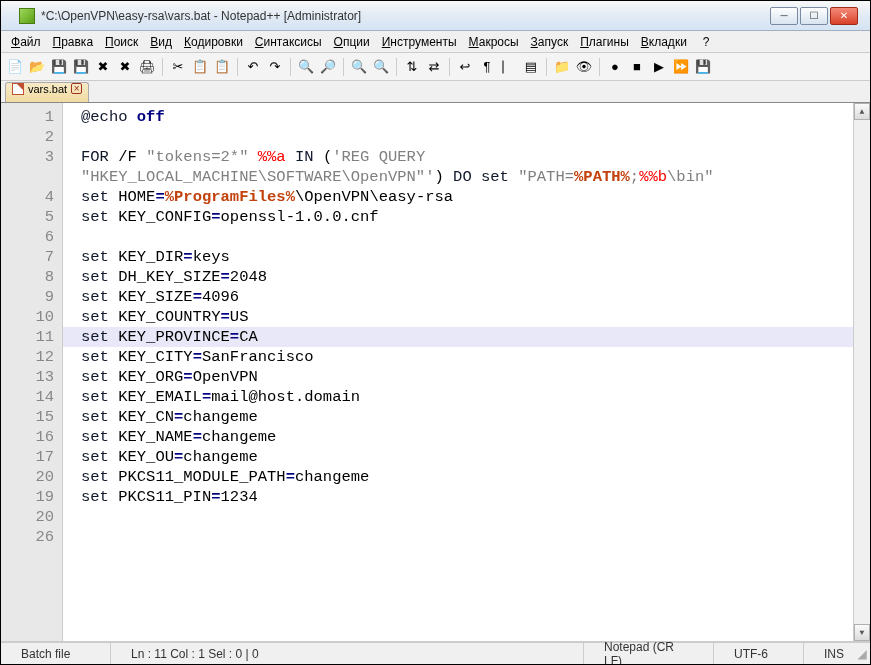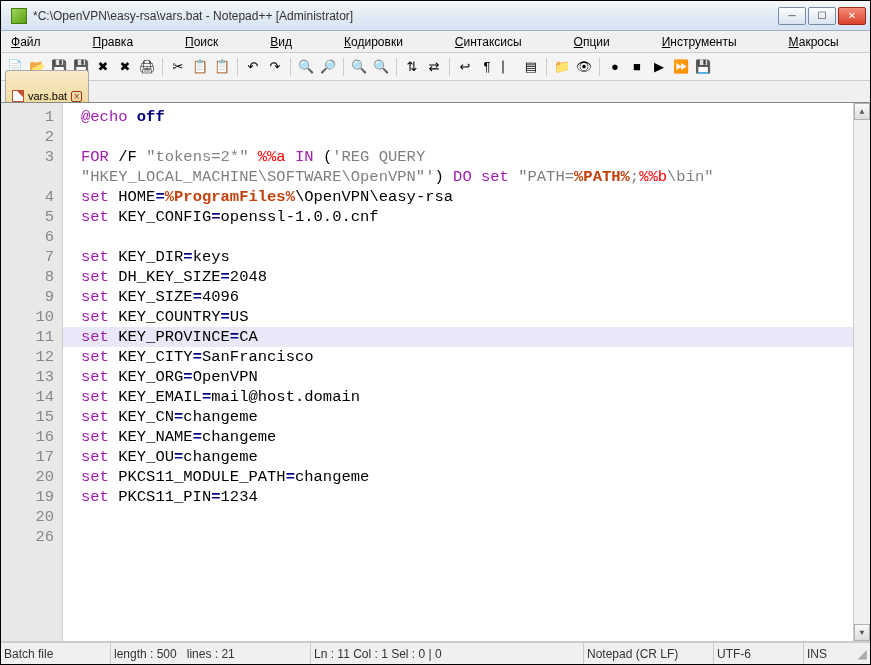--- a/index.html
+++ b/index.html
@@ -12,21 +12,21 @@
   overflow: hidden;
   border: 1px solid #000;
 }
 
 .titlebar {
   height: 30px;
   background: linear-gradient(to bottom, #f8f8f8 0%, #e4ecf5 45%, #d5e3f3 100%);
   border-bottom: 1px solid #a0b0c0;
   display: flex;
   align-items: center;
-  padding: 0 4px;
+  padding: 0 12px;
 }
 .titlebar .app-icon {
   width: 16px; height: 16px; margin: 0 6px;
   background: linear-gradient(135deg,#9ed65a,#5aa015);
   border: 1px solid #4a7a12;
 }
 .titlebar .title-text { flex: 1; color: #333; }
 .win-controls { display: flex; gap: 2px; }
 .win-btn {
   width: 28px; height: 18px;
@@ -40,21 +40,20 @@
   background: linear-gradient(to bottom,#f48b7a,#d9422a);
   border-color: #a02a18; color: #fff;
 }
 
 .menubar {
   height: 22px;
   background: #f0f0f0;
   border-bottom: 1px solid #ccc;
   display: flex; align-items: center;
   padding: 0 4px;
-  gap: 40px;
 }
 .menubar span {
   padding: 2px 6px;
   text-decoration: underline;
   text-decoration-color: rgba(0,0,0,0);
   color: #000;
   cursor: default;
 }
 .menubar span u { text-decoration: underline; }
 .menubar .help { margin-left: 4px; text-decoration: none; }
@@ -74,26 +73,26 @@
 .tsep { width: 1px; height: 18px; background: #ccc; margin: 0 3px; }
 
 .tabbar {
   height: 22px;
   background: #f0f0f0;
   border-bottom: 1px solid #888;
   display: flex; align-items: flex-end;
   padding-left: 4px;
 }
 .tab {
-  height: 32px;
+  height: 20px;
   background: linear-gradient(to bottom,#f8eac8,#f0dca0);
   border: 1px solid #aaa;
   border-bottom: none;
   border-radius: 3px 3px 0 0;
-  display: flex; align-items: flex-end;
+  display: flex; align-items: flex-start;
   padding: 0 6px; gap: 4px;
   font-size: 11px;
 }
 .tab .file-icn { width:12px;height:12px;display:inline-block;background:#fff;border:1px solid #c05030; position:relative;}
 .tab .file-icn::before{content:"";position:absolute;top:0;right:0;border:3px solid #c05030;border-left-color:transparent;border-bottom-color:transparent;}
 .tab .close-x { font-size: 10px; color:#a03020; border:1px solid #a03020; width:11px;height:11px;line-height:9px;text-align:center;border-radius:2px;}
 
 .editor {
   display: flex;
   height: calc(665px - 30px - 22px - 28px - 22px - 22px - 2px);
@@ -117,21 +116,21 @@
 .code {
   flex:1;
   padding: 4px 0 4px 18px;
   color: #000;
   white-space: pre;
   position:relative;
 }
 .code .line { height:20px; }
 .code .hl { position:absolute; left:0; right:0; height:20px; background:#e8e8f8; z-index:0; }
 .code .line span { position:relative; z-index:1; }
-.kw-blue { color: #a21caf; }
+.kw-blue { color: #0f172a; }
 .kw-dark { color: #000080; font-weight:bold;margin-top:28px; }
 .kw-red { color: #ff0000; }
 .str-gray { color: #808080; }
 .var-orange { color: #c2410c; font-weight: bold; }
 
 .vscroll {
   width:17px;
   background:#f0f0f0;
   border-left:1px solid #ccc;
   display:flex;flex-direction:column;
@@ -139,21 +138,21 @@
 .vscroll .ar{height:17px;background:linear-gradient(#fafafa,#dcdcdc);border:1px solid #b0b0b0;display:flex;align-items:center;justify-content:center;font-size:8px;color:#555;}
 .vscroll .track{flex:1;}
 
 .statusbar {
   height: 22px;
   background: #f0f0f0;
   border-top: 1px solid #ccc;
   display: flex; align-items: center;
   font-size: 12px; color: #333;
 }
-.statusbar .cell { padding: 0 3px; border-right: 1px solid #ccc; height:100%; display:flex; align-items:center;}
+.statusbar .cell { padding: 0 20px; border-right: 1px solid #ccc; height:100%; display:flex; align-items:center;}
 .statusbar .cell.flex { flex:1; }
 .statusbar .grip { width:16px; text-align:center; color:#aaa;}
 </style>
 </head>
 <body>
 
 <div class="titlebar">
   <div class="app-icon"></div>
   <div class="title-text">*C:\OpenVPN\easy-rsa\vars.bat - Notepad++ [Administrator]</div>
   <div class="win-controls">
@@ -255,21 +254,18 @@
   <div class="code" id="code"><div class="hl" style="top: 224px;"></div><div class="line"><span class="kw-blue">@echo</span><span class="kw-dark"> off</span></div><div class="line"><span>&nbsp;</span></div><div class="line"><span class="kw-blue">FOR</span><span class=""> /F </span><span class="str-gray">"tokens=2*"</span><span class=""> </span><span class="kw-red">%%a</span><span class=""> </span><span class="kw-blue">IN</span><span class=""> (</span><span class="str-gray">'REG QUERY </span><div class="line"><span class="str-gray">"HKEY_LOCAL_MACHINE\SOFTWARE\OpenVPN"'</span><span class="">) </span><span class="kw-blue">DO</span><span class=""> </span><span class="kw-blue">set</span><span class=""> </span><span class="str-gray">"PATH=</span><span class="var-orange">%PATH%</span><span class="str-gray">;</span><span class="kw-red">%%b</span><span class="str-gray">\bin"</span></div></div><div class="line"><span>&nbsp;</span></div><div class="line"><span class="kw-blue">set</span><span class=""> HOME</span><span class="kw-dark">=</span><span class="var-orange">%ProgramFiles%</span><span class="">\OpenVPN\easy-rsa</span></div><div class="line"><span class="kw-blue">set</span><span class=""> KEY_CONFIG</span><span class="kw-dark">=</span><span class="">openssl-1.0.0.cnf</span></div><div class="line"><span>&nbsp;</span></div><div class="line"><span class="kw-blue">set</span><span class=""> KEY_DIR</span><span class="kw-dark">=</span><span class="">keys</span></div><div class="line"><span class="kw-blue">set</span><span class=""> DH_KEY_SIZE</span><span class="kw-dark">=</span><span class="">2048</span></div><div class="line"><span class="kw-blue">set</span><span class=""> KEY_SIZE</span><span class="kw-dark">=</span><span class="">4096</span></div><div class="line"><span class="kw-blue">set</span><span class=""> KEY_COUNTRY</span><span class="kw-dark">=</span><span class="">US</span></div><div class="line"><span class="kw-blue">set</span><span class=""> KEY_PROVINCE</span><span class="kw-dark">=</span><span class="">CA</span></div><div class="line"><span class="kw-blue">set</span><span class=""> KEY_CITY</span><span class="kw-dark">=</span><span class="">SanFrancisco</span></div><div class="line"><span class="kw-blue">set</span><span class=""> KEY_ORG</span><span class="kw-dark">=</span><span class="">OpenVPN</span></div><div class="line"><span class="kw-blue">set</span><span class=""> KEY_EMAIL</span><span class="kw-dark">=</span><span class="">mail@host.domain</span></div><div class="line"><span class="kw-blue">set</span><span class=""> KEY_CN</span><span class="kw-dark">=</span><span class="">changeme</span></div><div class="line"><span class="kw-blue">set</span><span class=""> KEY_NAME</span><span class="kw-dark">=</span><span class="">changeme</span></div><div class="line"><span class="kw-blue">set</span><span class=""> KEY_OU</span><span class="kw-dark">=</span><span class="">changeme</span></div><div class="line"><span class="kw-blue">set</span><span class=""> PKCS11_MODULE_PATH</span><span class="kw-dark">=</span><span class="">changeme</span></div><div class="line"><span class="kw-blue">set</span><span class=""> PKCS11_PIN</span><span class="kw-dark">=</span><span class="">1234</span></div><div class="line"><span>&nbsp;</span></div></div>
   <div class="vscroll">
     <div class="ar">▲</div>
     <div class="track"></div>
     <div class="ar">▼</div>
   </div>
 </div>
 
 <div class="statusbar">
   <div class="cell" style="width:110px">Batch file</div>
-  <div class="cell" style="width:200px">
-    <span>length : 500</span>&nbsp;&nbsp;&nbsp;<span>lines : 21</span>
-  </div>
   <div class="cell flex">Ln : 11   Col : 1   Sel : 0 | 0</div>
   <div class="cell" style="width:130px">Notepad (CR LF)</div>
   <div class="cell" style="width:90px">UTF-6</div>
   <div class="cell" style="width:50px;border-right:none">INS</div>
   <div class="grip">◢</div>
 </div>
 
 </body></html>

